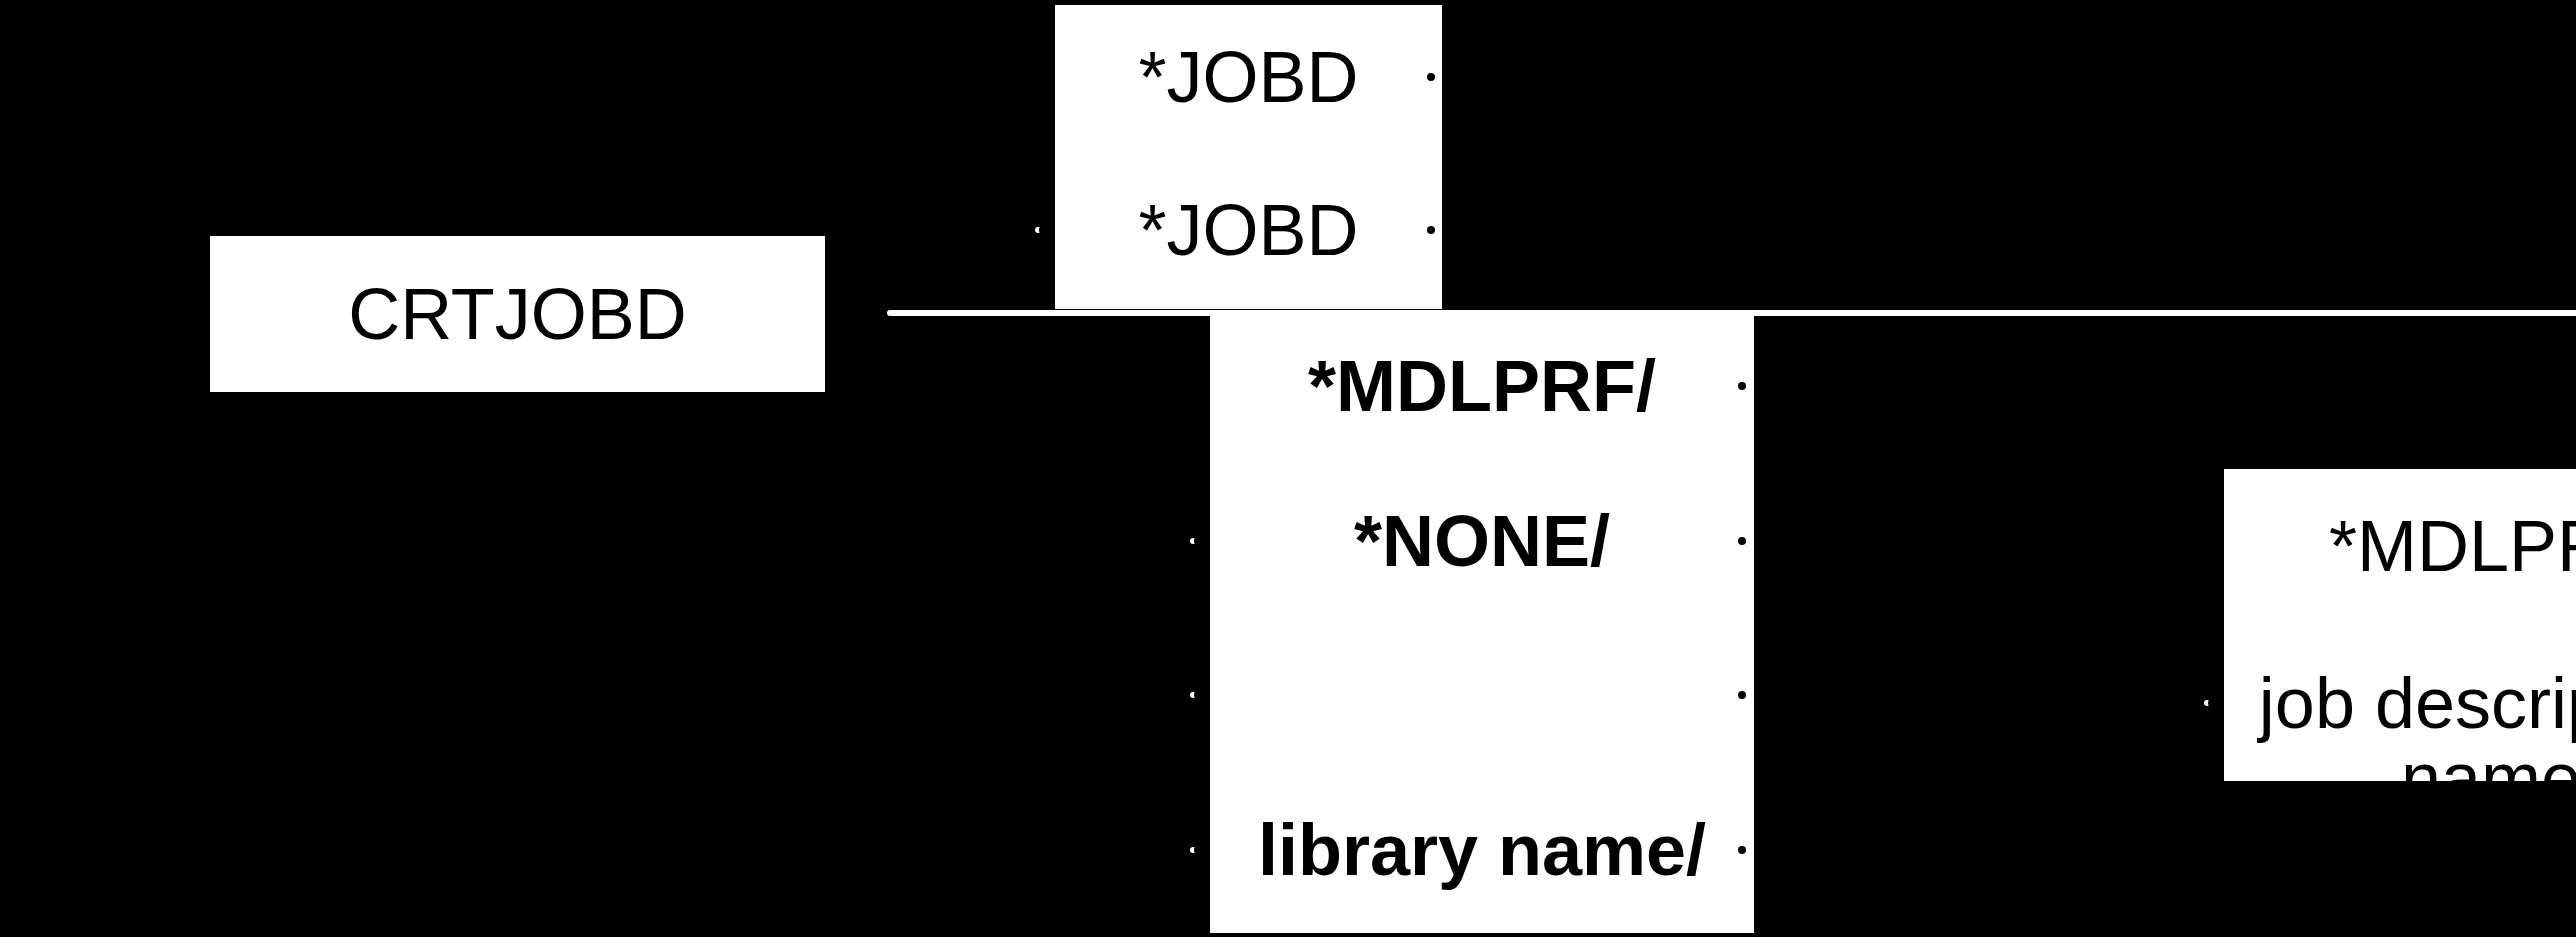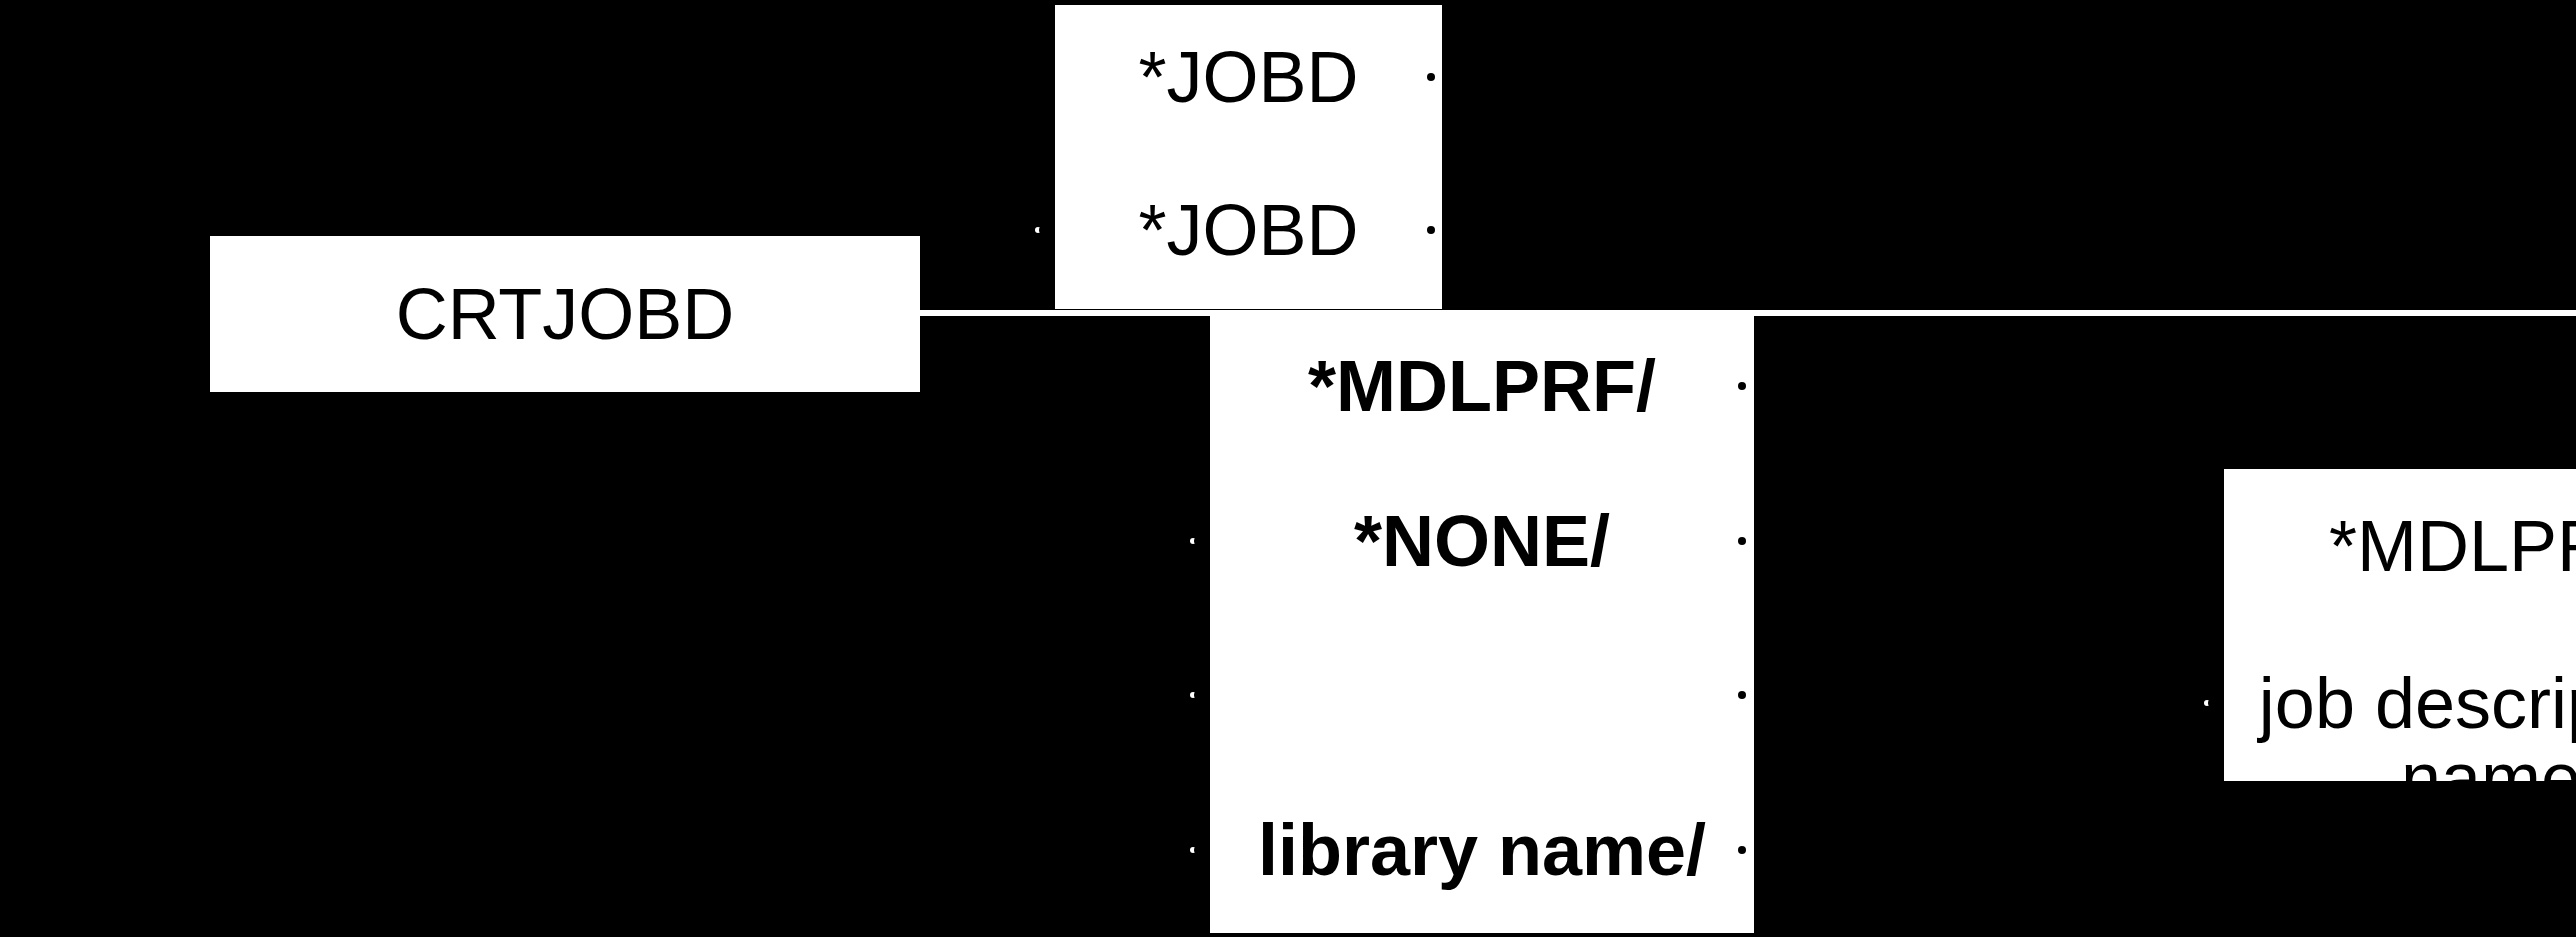--- a/index.html
+++ b/index.html
@@ -50,21 +50,21 @@
   }
   .junction-stub {
     position: absolute;
     width: 6.2px;
     height: 6.2px;
     border-radius: 3.1px;
     background: var(--line, #ffffff);
   }
 
   
-  .box-command { left: 198px; top: 236px; width: 710px; height: 156px; text-decoration: underline; }
+  .box-command { left: 198px; top: 236px; width: 615px; height: 156px; text-decoration: underline; }
   .box-command .node-item { top: 42px; }
 
   
   .box-jobd-choice { left: 1043px; top: 5.2px; width: 387px; height: 304px; }
 
   
   .box-lib-qualifier { left: 1198px; top: 310px; width: 544px; height: 623px; font-weight: bold; }
 
   
   .box-jobd-name { left: 2212px; top: 469px; width: 534px; height: 312px; }

